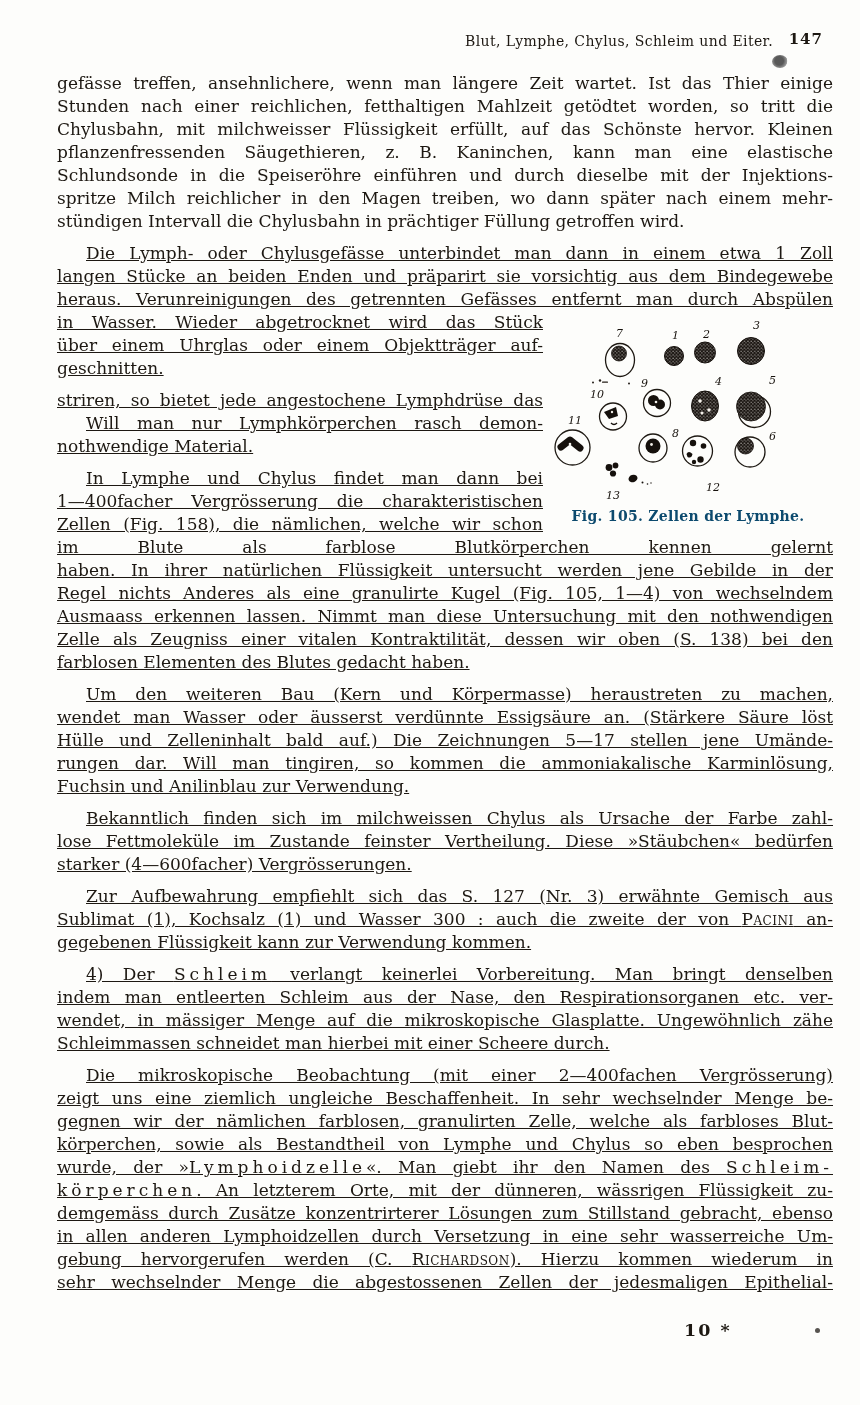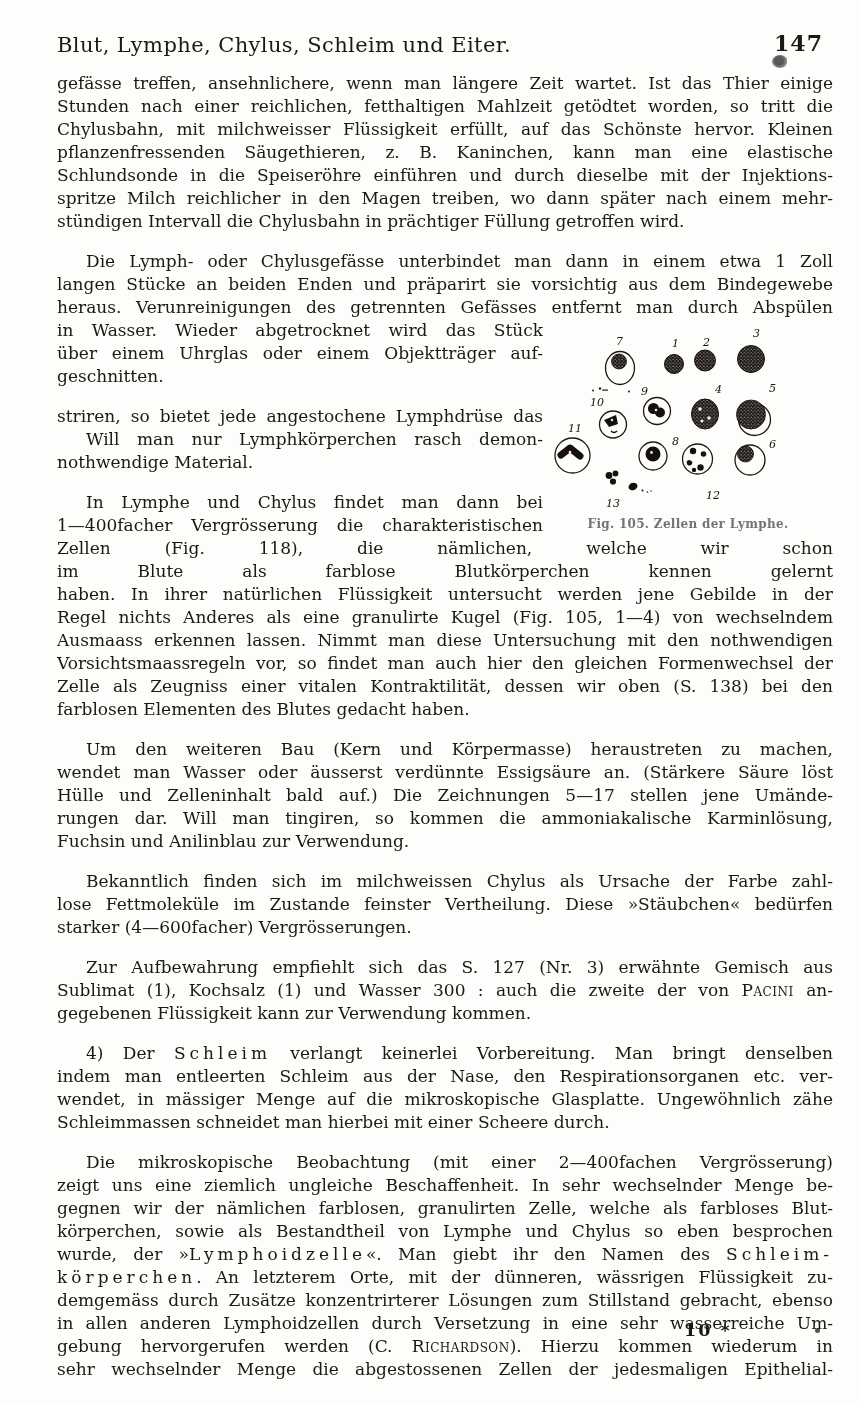--- a/index.html
+++ b/index.html
@@ -8,55 +8,55 @@
     width:860px;height:1405px;
     background:#fdfdfb;
     font-family:"DejaVu Serif","Liberation Serif",serif;
     color:#1d1812;
     overflow:hidden;
   }
   
   .running-head{position:absolute;top:30px;left:57px;width:776px;height:28px;}
   .head-title{
     position:absolute;left:0;right:60px;top:3px;
-    text-align:left;font-size:21px;letter-spacing:.4px;white-space:nowrap;
+    text-align:right;font-size:14px;letter-spacing:.4px;white-space:nowrap;
   }
   .page-number{
     position:absolute;right:10px;top:0;
-    font-size:22px;font-weight:bold;letter-spacing:1px;
+    font-size:15px;font-weight:bold;letter-spacing:1px;
   }
   .ink-blot{
     position:absolute;left:772px;top:55px;width:16px;height:13px;border-radius:50%;
     background:radial-gradient(circle at 45% 45%, #3c3c3c 0 38%, #8a8a8a 68%, rgba(255,255,255,0) 74%);
     opacity:.85;
   }
   
   .text-block{
     position:absolute;top:72px;left:57px;width:776px;
     font-size:17px;line-height:23px;
   }
   .para{margin:0;}
-  .para + .para{margin-top:17px;}
+  .para + .para{margin-top:9px;text-decoration:underline;}
   .ln{
     height:23px;overflow:hidden;
     text-align:justify;text-align-last:justify;
   }
   .ln.end{text-align-last:left;}
   .ln.ind{text-indent:29px;}
   .sp{letter-spacing:4px;}
   .sc{font-variant:small-caps;letter-spacing:.5px;}
   
   .figure{
     float:right;width:290px;height:218px;
     margin:0 0 0 0;position:relative;
   }
   .fig-art{display:block;margin:2px auto 0 auto;}
   .fig-caption{
     margin-top:2px;text-align:center;
-    font-size:12px;font-weight:bold;letter-spacing:.3px;color:#737373;
+    font-size:14px;font-weight:bold;letter-spacing:.3px;color:#0c4a6e;
     white-space:nowrap;
   }
   .cell-label{
     font-style:italic;font-size:11px;fill:#17120d;
     font-family:"DejaVu Serif","Liberation Serif",serif;
   }
   
   .signature-mark{
     position:absolute;left:684px;top:1320px;
     font-size:17.5px;font-weight:bold;letter-spacing:2px;
@@ -190,26 +190,25 @@
 
     <div class="para">
       <div class="ln">striren, so bietet jede angestochene Lymphdrüse das</div>
       <div class="ln ind">Will man nur Lymphkörperchen rasch demon-</div>
       <div class="ln end">nothwendige Material.</div>
     </div>
 
     <div class="para">
       <div class="ln ind">In Lymphe und Chylus findet man dann bei</div>
       <div class="ln">1—400facher Vergrösserung die charakteristischen</div>
-      <div class="ln">Zellen (Fig. 118), die nämlichen, welche wir schon</div>
+      <div class="ln">Zellen (Fig. 158), die nämlichen, welche wir schon</div>
       <div class="ln">im Blute als farblose Blutkörperchen kennen gelernt</div>
       <div class="ln">haben.  In ihrer natürlichen Flüssigkeit untersucht werden jene Gebilde in der</div>
       <div class="ln">Regel nichts Anderes als eine granulirte Kugel (Fig. 105, 1—4) von wechselndem</div>
       <div class="ln">Ausmaass erkennen lassen.  Nimmt man diese Untersuchung mit den nothwendigen</div>
-      <div class="ln">Vorsichtsmaassregeln vor, so findet man auch hier den gleichen Formenwechsel der</div>
       <div class="ln">Zelle als Zeugniss einer vitalen Kontraktilität, dessen wir oben (S. 138) bei den</div>
       <div class="ln end">farblosen Elementen des Blutes gedacht haben.</div>
     </div>
 
     <div class="para">
       <div class="ln ind">Um den weiteren Bau (Kern und Körpermasse) heraustreten zu machen,</div>
       <div class="ln">wendet man Wasser oder äusserst verdünnte Essigsäure an.  (Stärkere Säure löst</div>
       <div class="ln">Hülle und Zelleninhalt bald auf.)  Die Zeichnungen 5—17 stellen jene Umände-</div>
       <div class="ln">rungen dar.  Will man tingiren, so kommen die ammoniakalische Karminlösung,</div>
       <div class="ln end">Fuchsin und Anilinblau zur Verwendung.</div>

